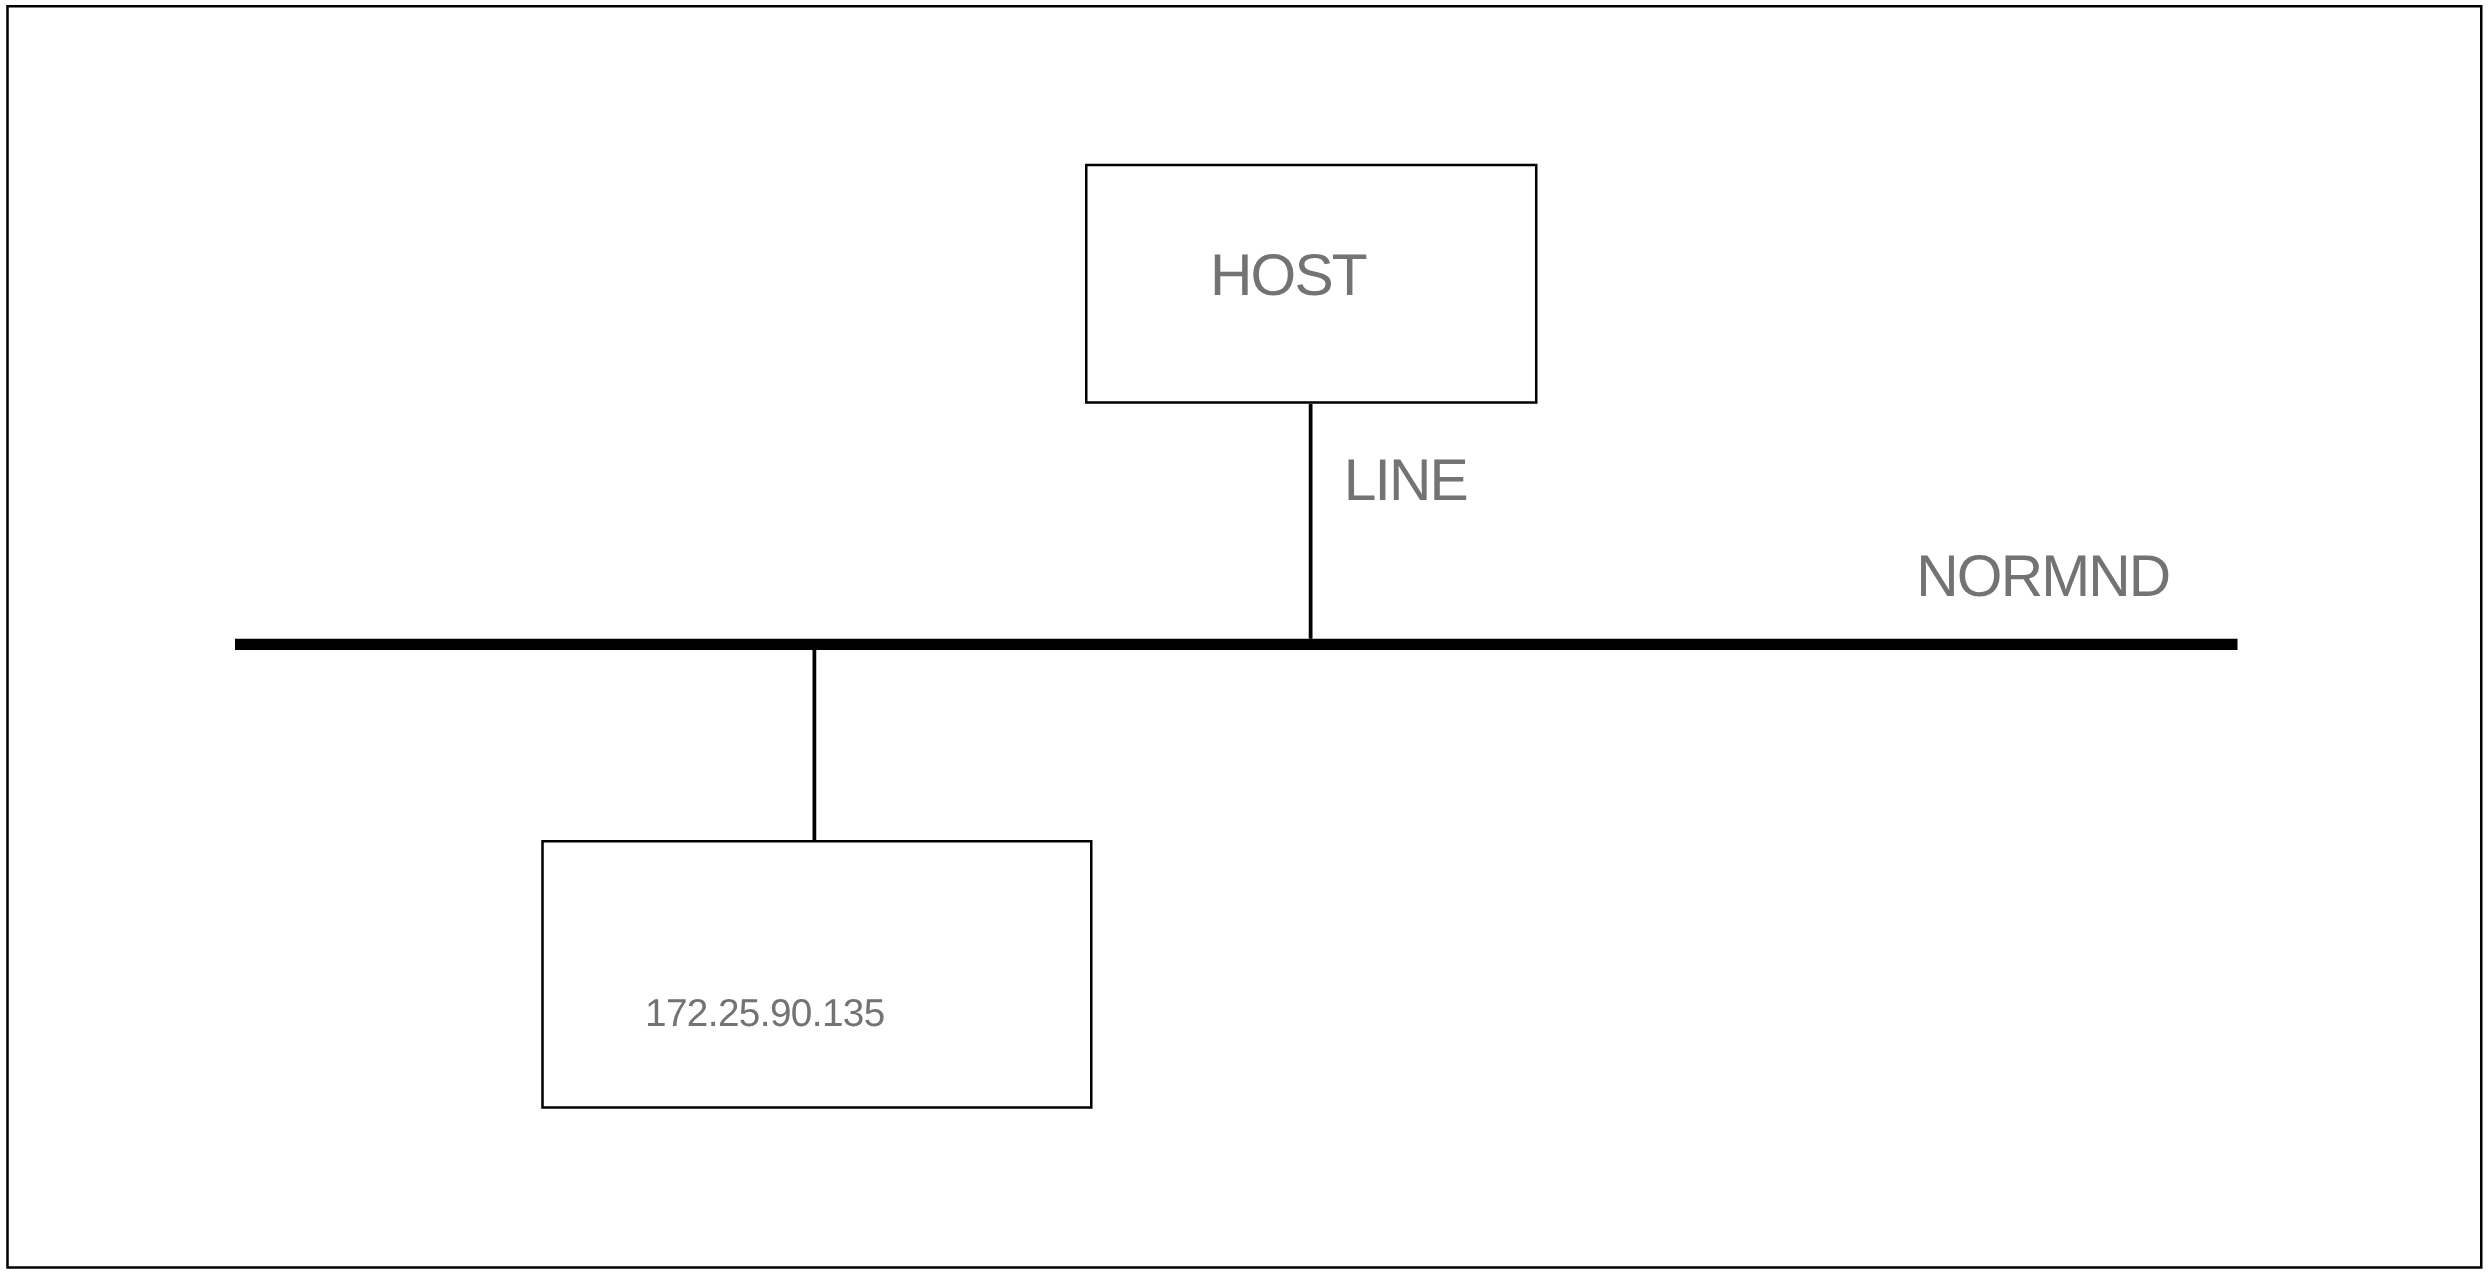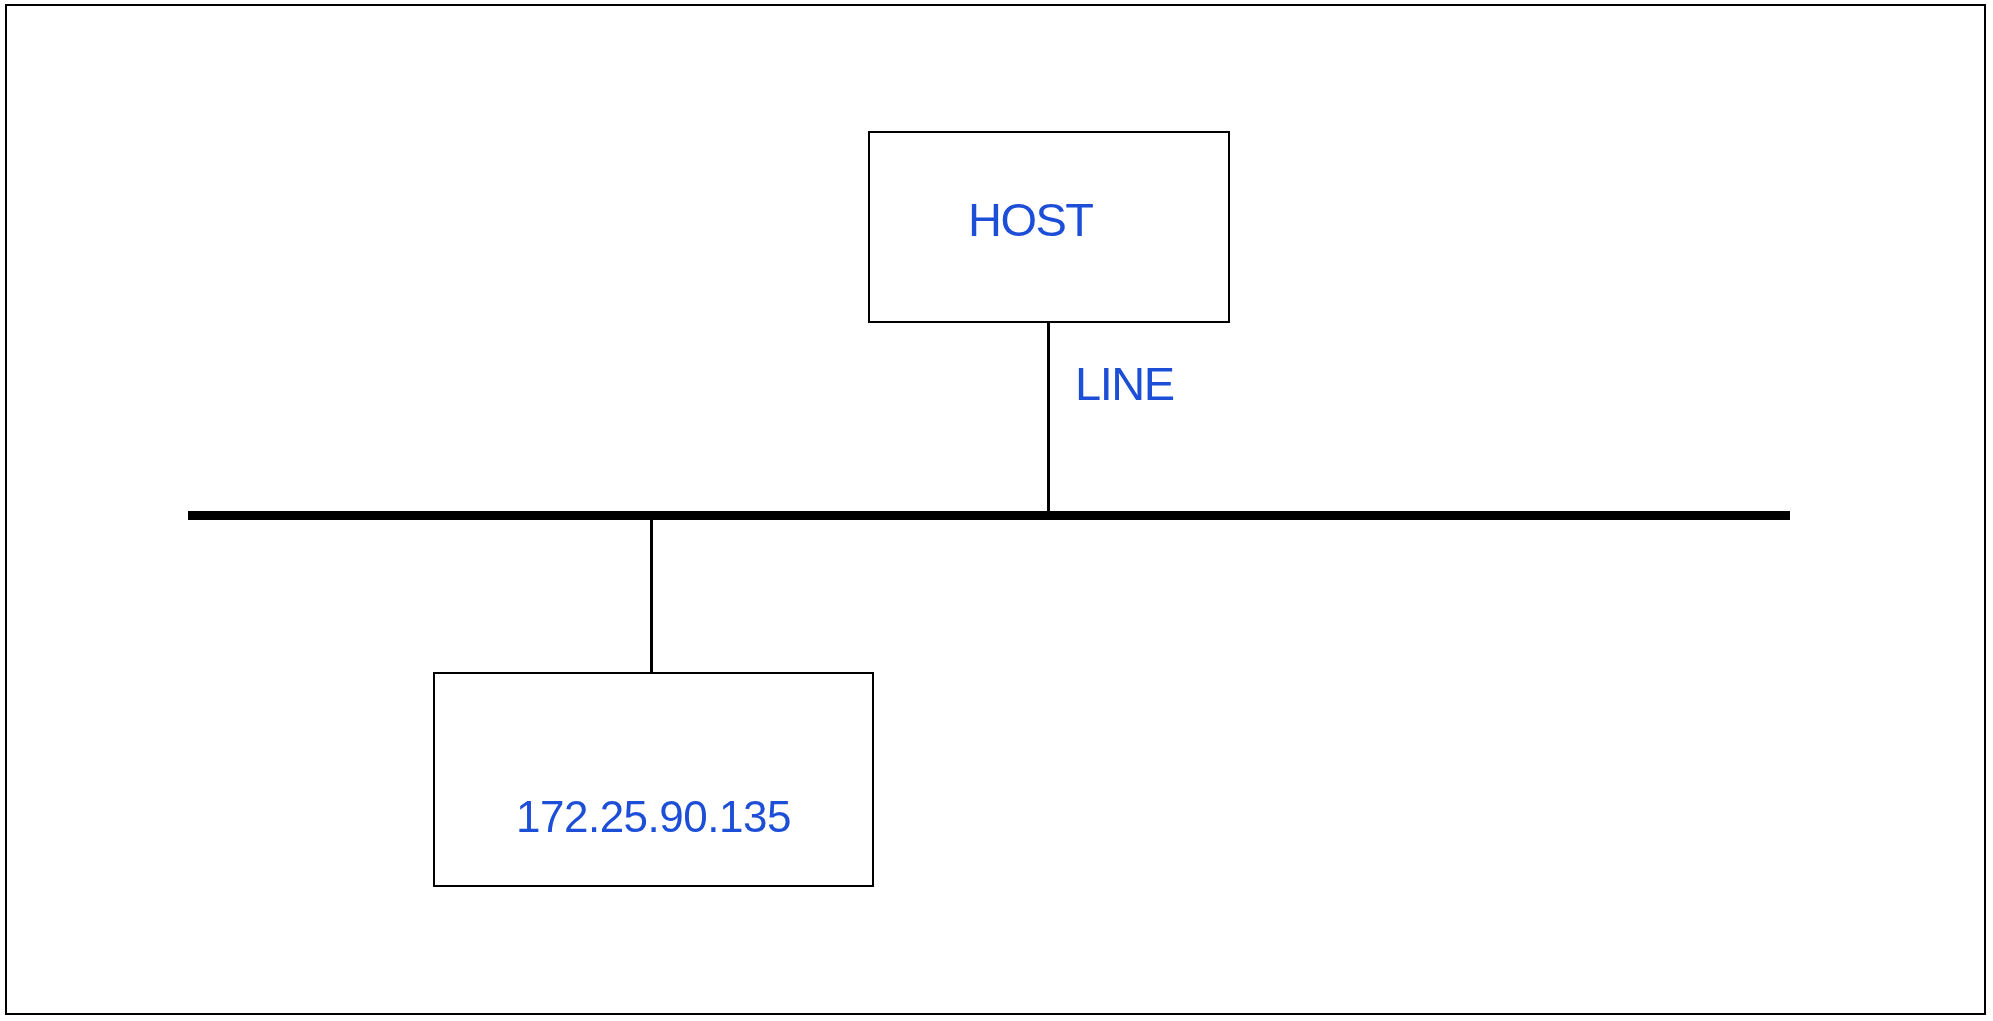--- a/index.html
+++ b/index.html
@@ -36,43 +36,44 @@
   .vline { width: 3px; background: #000000; }
   #host-vline { left: 1047px; top: 323px; height: 188px; }
   #proc-vline { left: 650px;  top: 519px; height: 153px; }
   #bus-line   { left: 188px;  top: 511px; width: 1602px; height: 9px; background: #000000; }
   
   .lbl {
     white-space: nowrap;
     line-height: 1;
     letter-spacing: -1.5px;
     font-size: 47px;
-    color: #1d4ed8;
+    color: #737373;
   }
   #host-label   { left: 968px;  top: 196px; }
   #line-label   { left: 1075px; top: 360px; }
   #normnd-label { left: 1533px; top: 437px; }
   #proc-label   { left: 496px;  top: 736px; }
-  #ip-label     { left: 516px;  top: 795px; font-size: 44px; letter-spacing: -0.5px; }
+  #ip-label     { left: 516px;  top: 795px; font-size: 31px; letter-spacing: -0.5px; }
 </style>
 </head>
 <body>
 
 <div id="canvas">
 
   <div id="outer-border" class="abs"></div>
 
   <div id="bus-line" class="abs"></div>
 
   <div id="host-vline" class="abs vline"></div>
 
   <div id="proc-vline" class="abs vline"></div>
 
   <div id="host-box" class="abs node-box"></div>
   <span id="host-label" class="abs lbl">HOST</span>
 
   <span id="line-label" class="abs lbl">LINE</span>
 
+  <span id="normnd-label" class="abs lbl">NORMND</span>
 
   <div id="proc-box" class="abs node-box"></div>
   <span id="ip-label" class="abs lbl">172.25.90.135</span>
 
 </div>
 
 </body></html>

